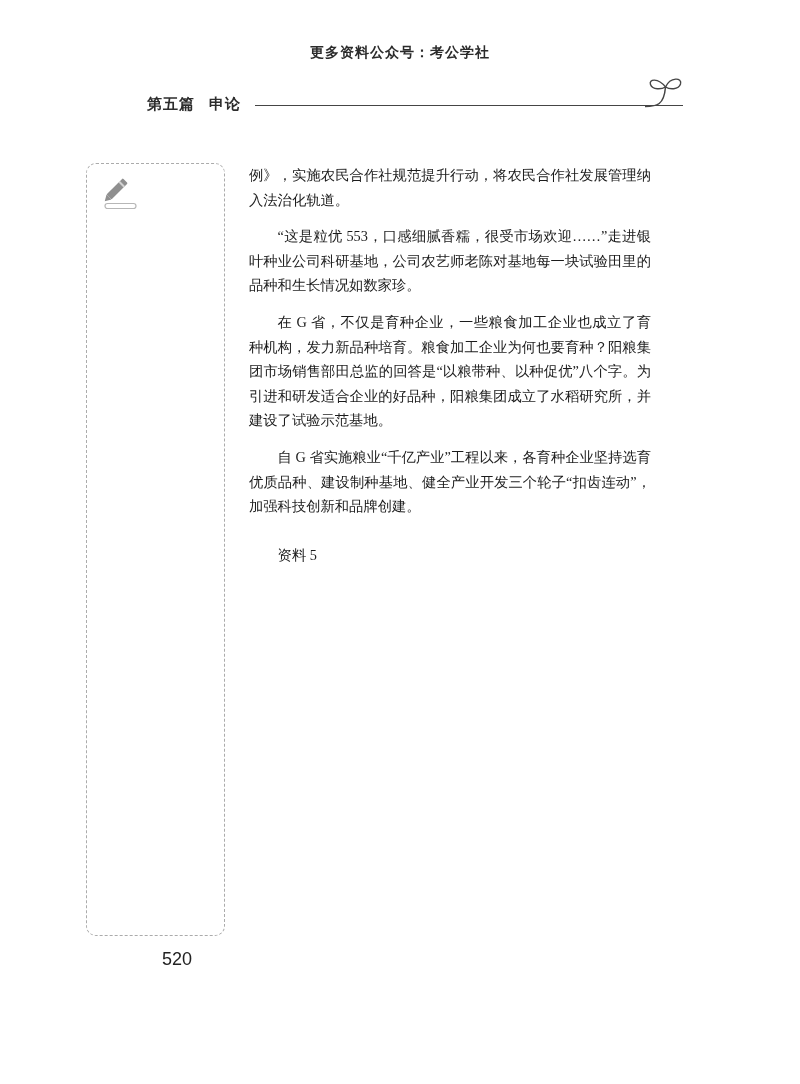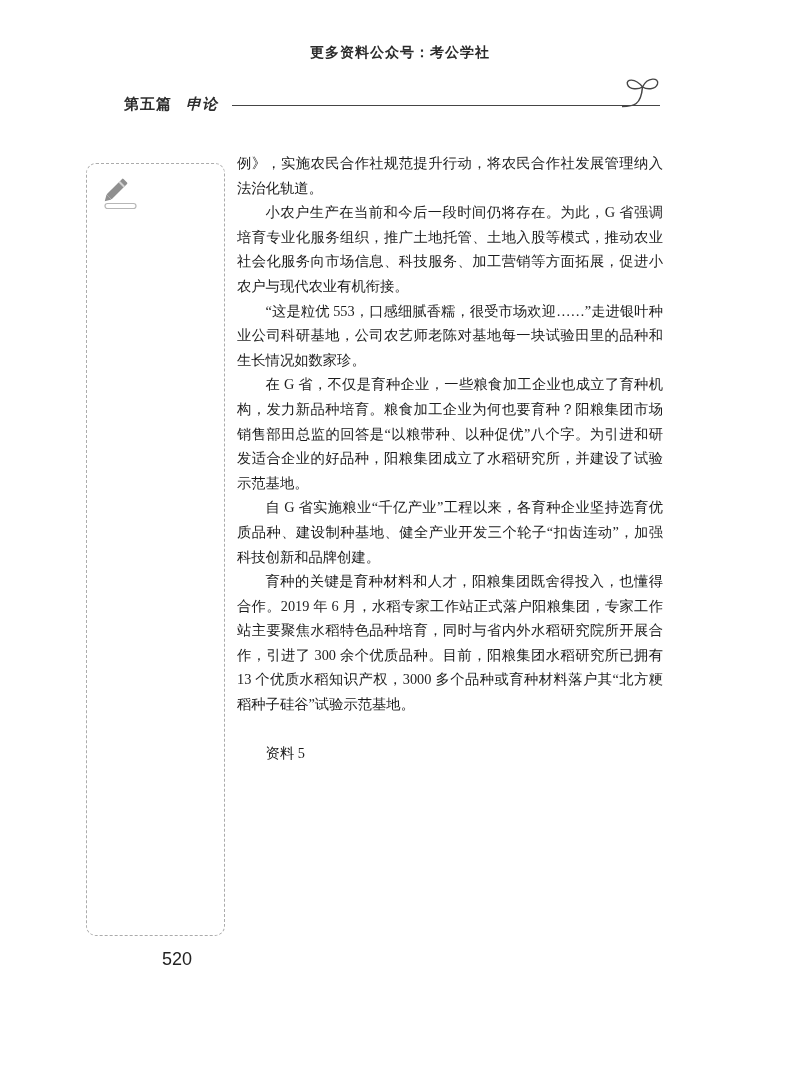--- a/index.html
+++ b/index.html
@@ -23,33 +23,33 @@
     font-weight: 700;
     font-size: 14px;
     letter-spacing: 1px;
     color: #2b2b2b;
   }
 
   
   .section-row {
     position: absolute;
     top: 92px;
-    left: 124px;
+    left: 147px;
     width: 536px;
     height: 24px;
     display: flex;
     align-items: center;
     font-family: "Liberation Sans", "DejaVu Sans", sans-serif;
     font-weight: 700;
     font-size: 15px;
     color: #2d2d2d;
     text-align: center;
   }
   .section-label { margin-right: 14px; letter-spacing: 1px; }
-  .section-title { letter-spacing: 1px; font-style: italic; }
+  .section-title { letter-spacing: 1px; }
   .rule {
     position: relative;
     flex: 1;
     height: 0;
     border-top: 1.4px solid #454545;
     margin-left: 14px;
     margin-top: 2px;
   }
   .sprout {
     position: absolute;
@@ -76,21 +76,21 @@
     position: absolute;
     left: 237px;
     top: 151px;
     width: 426px;
     font-size: 14.3px;
     line-height: 24.6px;
     color: #1c1c1c;
     text-align: justify;
     text-justify: inter-ideograph;
   }
-  .content p { margin: 0; }
+  .content p { margin: 12px; }
   .content p.indent { text-indent: 2em; }
   .content p.gap-before { margin-top: 24.6px; }
 
   
   .page-number {
     position: absolute;
     left: 138px;
     top: 949px;
     font-family: "Liberation Sans", "DejaVu Sans", sans-serif;
     font-size: 18px;
@@ -123,23 +123,21 @@
         <rect x="0" y="-3.5" width="23" height="7" rx="1" fill="#8f8f8f"></rect>
         <rect x="17" y="-3.5" width="2" height="7" fill="#ffffff" opacity="0.6"></rect>
         <path d="M-6 0 L0 -3.5 L0 3.5 Z" fill="#8f8f8f"></path>
       </g>
       <rect x="3" y="29.5" width="31" height="5" rx="2.5" fill="#ffffff" stroke="#b7b7b7" stroke-width="1.2"></rect>
     </svg>
   </div>
 
   <div class="content">
       <p class="">例》，实施农民合作社规范提升行动，将农民合作社发展管理纳入法治化轨道。</p>
-      <p class="indent ">小农户生产在当前和今后一段时间仍将存在。为此，G 省强调培育专业化服务组织，推广土地托管、土地入股等模式，推动农业社会化服务向市场信息、科技服务、加工营销等方面拓展，促进小农户与现代农业有机衔接。</p>
       <p class="indent ">“这是粒优 553，口感细腻香糯，很受市场欢迎……”走进银叶种业公司科研基地，公司农艺师老陈对基地每一块试验田里的品种和生长情况如数家珍。</p>
       <p class="indent ">在 G 省，不仅是育种企业，一些粮食加工企业也成立了育种机构，发力新品种培育。粮食加工企业为何也要育种？阳粮集团市场销售部田总监的回答是“以粮带种、以种促优”八个字。为引进和研发适合企业的好品种，阳粮集团成立了水稻研究所，并建设了试验示范基地。</p>
       <p class="indent ">自 G 省实施粮业“千亿产业”工程以来，各育种企业坚持选育优质品种、建设制种基地、健全产业开发三个轮子“扣齿连动”，加强科技创新和品牌创建。</p>
-      <p class="indent ">育种的关键是育种材料和人才，阳粮集团既舍得投入，也懂得合作。2019 年 6 月，水稻专家工作站正式落户阳粮集团，专家工作站主要聚焦水稻特色品种培育，同时与省内外水稻研究院所开展合作，引进了 300 余个优质品种。目前，阳粮集团水稻研究所已拥有 13 个优质水稻知识产权，3000 多个品种或育种材料落户其“北方粳稻种子硅谷”试验示范基地。</p>
       <p class="indent gap-before">资料 5</p>
     </div>
 
   <div class="page-number">520</div>
 
 </div>
 
 </body></html>

